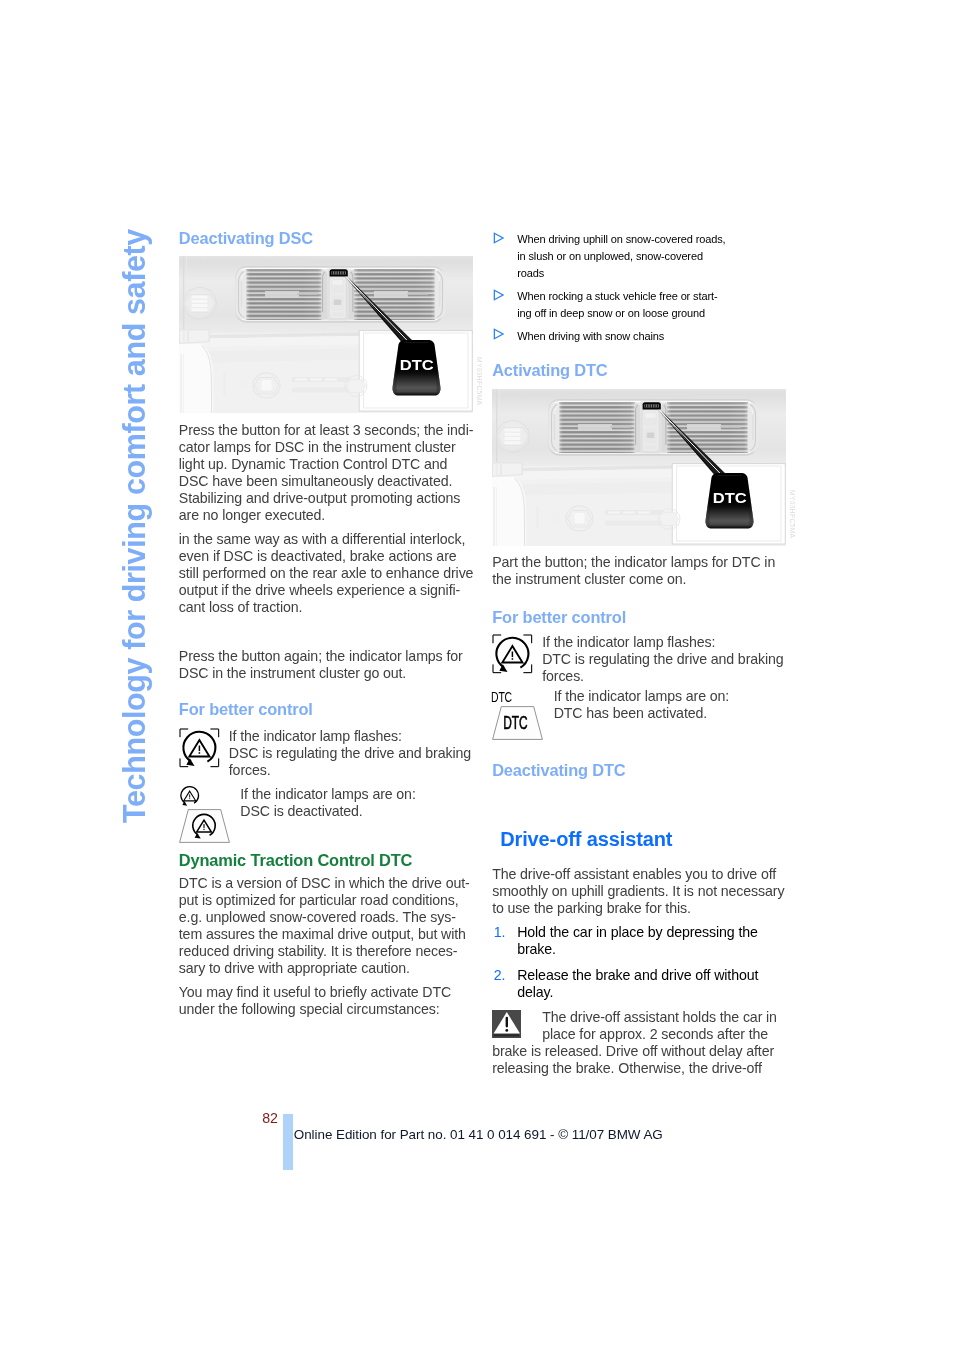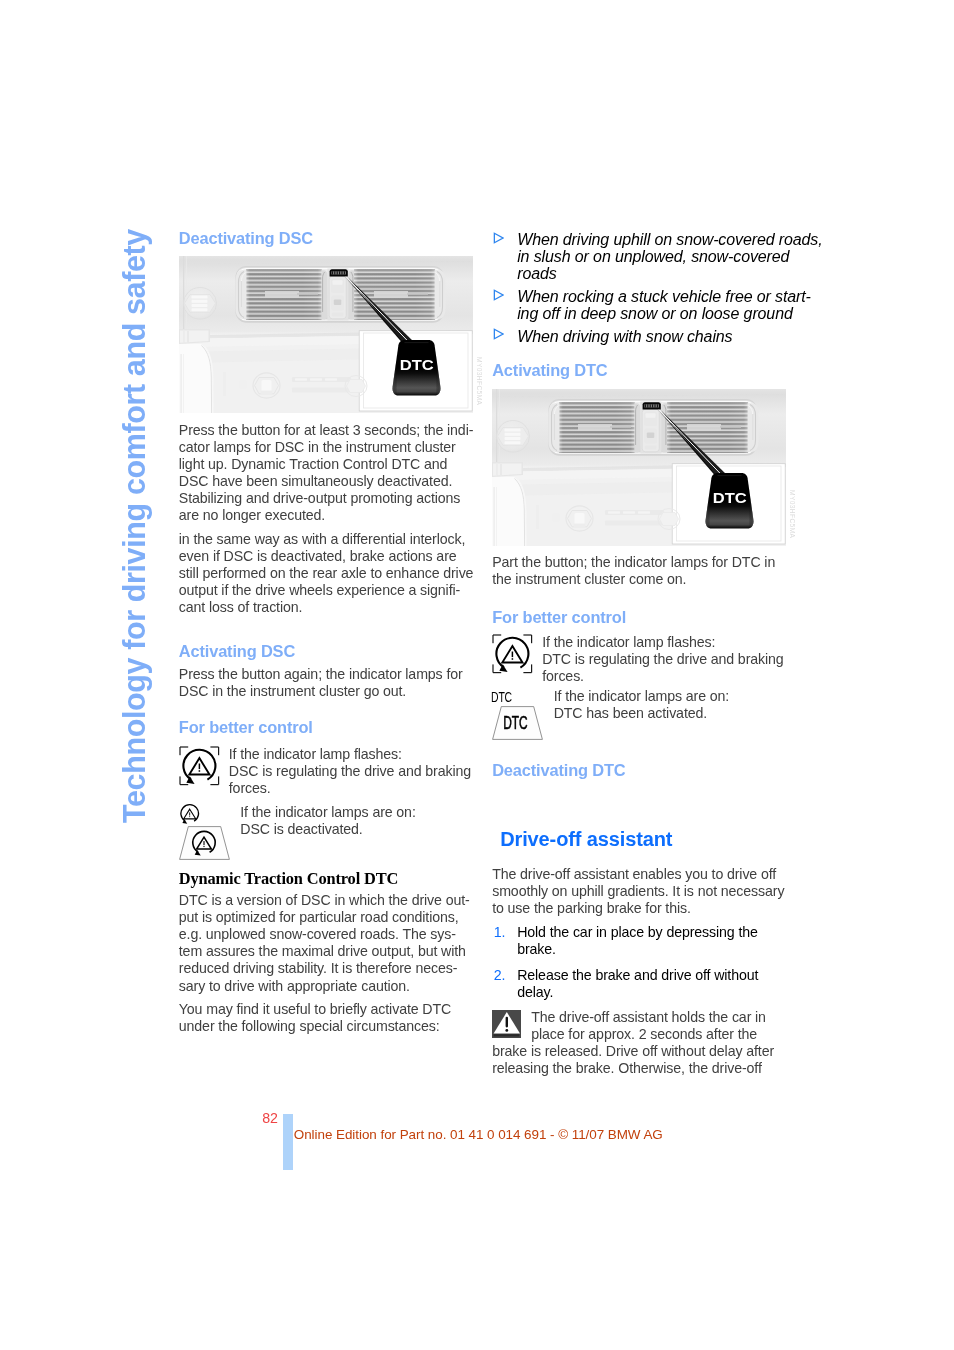--- a/index.html
+++ b/index.html
@@ -9,48 +9,48 @@
   .vtab{position:absolute;left:119px;top:823px;transform-origin:0 0;transform:rotate(-90deg);
         color:#7faef8;font-weight:bold;font-size:30.5px;line-height:30.5px;letter-spacing:-0.38px;
         white-space:nowrap;padding:0;margin:0;}
 
   .col{position:absolute;width:300px;}
   .colL{left:178.8px;top:229.5px;}
   .colR{left:492.2px;top:229.5px;}
 
   h2.major{color:#0d6efd;font-weight:bold;font-size:20px;line-height:24px;margin:8px;padding:0;letter-spacing:-0.12px;}
   h3.sub{color:#7faef8;font-weight:bold;font-size:16.4px;line-height:17.5px;margin:0;padding:0;letter-spacing:-0.15px;}
-  h3.sub.strong{color:#000000;font-family:Liberation Serif, serif;}
+  h3.sub.strong{color:#15803d;}
   .body{font-size:14.2px;line-height:17.05px;margin:0;padding:0;color:#404040;letter-spacing:-0.12px;white-space:pre;}
 
   .figure{position:relative;width:294px;height:157px;}
   .figure svg{display:block;}
   .fcode{position:absolute;font-size:6.6px;color:#dcdcdc;letter-spacing:0.4px;
          transform-origin:0 0;transform:rotate(90deg);white-space:nowrap;}
 
-  .bulitem{position:relative;padding-left:25px;font-size:16px;line-height:17.05px;
-           letter-spacing:-0.12px;white-space:pre;font-style:italic;}
+  .bulitem{position:relative;padding-left:25px;font-size:11px;line-height:17.05px;
+           letter-spacing:-0.12px;white-space:pre;}
   .tri{position:absolute;left:0.6px;top:0.9px;width:11px;height:12px;}
   .tri svg{display:block;}
 
   .numitem{position:relative;padding-left:25px;font-size:14.2px;line-height:17.05px;
            letter-spacing:-0.12px;white-space:pre;}
   .numitem .n{position:absolute;left:1.5px;top:0;color:#0d6efd;font-size:14.2px;letter-spacing:-0.12px;}
 
   .iconrow{position:relative;}
   .iconrow .ic{position:absolute;}
   .iconrow .ic svg{display:block;}
 
   .warnrow{position:relative;}
   .warnrow .wic{position:absolute;left:0;top:0.7px;}
   .warnrow .wic svg{display:block;}
 
-  .pagenum{position:absolute;font-size:14.2px;color:#ef4444;letter-spacing:-0.1px;}
+  .pagenum{position:absolute;font-size:14.2px;color:#7f1d1d;letter-spacing:-0.1px;}
   .bluebar{position:absolute;background:#aed3fa;}
-  .footer{position:absolute;font-size:13.45px;color:#c2410c;letter-spacing:-0.05px;}
+  .footer{position:absolute;font-size:13.45px;color:#0f172a;letter-spacing:-0.05px;}
 </style>
 </head>
 <body>
 
 <div class="page">
 
   <div class="vtab">Technology for driving comfort and safety</div>
 
   <div class="col colL">
     <h3 class="sub">Deactivating DSC</h3>
@@ -278,21 +278,20 @@
 Stabilizing and drive-output promoting actions
 are no longer executed.</div>
     <div style="height:6.8px"></div>
     <div class="body">in the same way as with a differential interlock,
 even if DSC is deactivated, brake actions are
 still performed on the rear axle to enhance drive
 output if the drive wheels experience a signifi-
 cant loss of traction.</div>
     <div style="height:8.5px"></div>
     <div style="height:18.5px"></div>
-    <h3 class="sub">Activating DSC</h3>
     <div style="height:5px"></div>
     <div class="body">Press the button again; the indicator lamps for
 DSC in the instrument cluster go out.</div>
     <div style="height:19px"></div>
     <h3 class="sub">For better control</h3>
     <div style="height:9.5px"></div>
     <div class="iconrow" style="height:53px;">
       <span class="ic" style="left:0px;top:0px;">
           <svg class="icn" viewBox="0 0 41 40" width="41" height="40" xmlns="http://www.w3.org/2000/svg">
             <rect x="1.00" y="0.40" width="8.20" height="1.20" fill="#1a1a1a"></rect>
@@ -649,21 +648,21 @@
     <div class="warnrow">
       <span class="wic">
           <svg class="icn" viewBox="0 0 29 28" width="29" height="28" xmlns="http://www.w3.org/2000/svg">
             <rect x="0" y="0" width="29" height="28" fill="#484848"></rect>
             <path d="M14.8 2.0 L28.0 23.6 L1.6 23.6 Z" fill="#ffffff"></path>
             <rect x="13.6" y="6.8" width="2.4" height="10.6" rx="1.1" fill="#121212"></rect>
             <rect x="13.4" y="19.0" width="2.8" height="2.8" rx="1.4" fill="#121212"></rect>
             <rect x="1.6" y="24.2" width="25.8" height="2.2" fill="#2a2a2a"></rect>
           </svg>
         </span>
-      <div class="body" style="margin-left:39px;">The drive-off assistant holds the car in
+      <div class="body" style="margin-left:50px;">The drive-off assistant holds the car in
 place for approx. 2 seconds after the</div>
       <div class="body">brake is released. Drive off without delay after
 releasing the brake. Otherwise, the drive-off</div>
     </div>
   </div>
 
   <div class="pagenum" style="left:262.3px;top:1110.2px;">82</div>
   <div class="bluebar" style="left:283px;top:1114.4px;width:9.9px;height:55.3px;"></div>
   <div class="footer" style="left:293.8px;top:1126.5px;">Online Edition for Part no. 01 41 0 014 691 - © 11/07 BMW AG</div>
 

